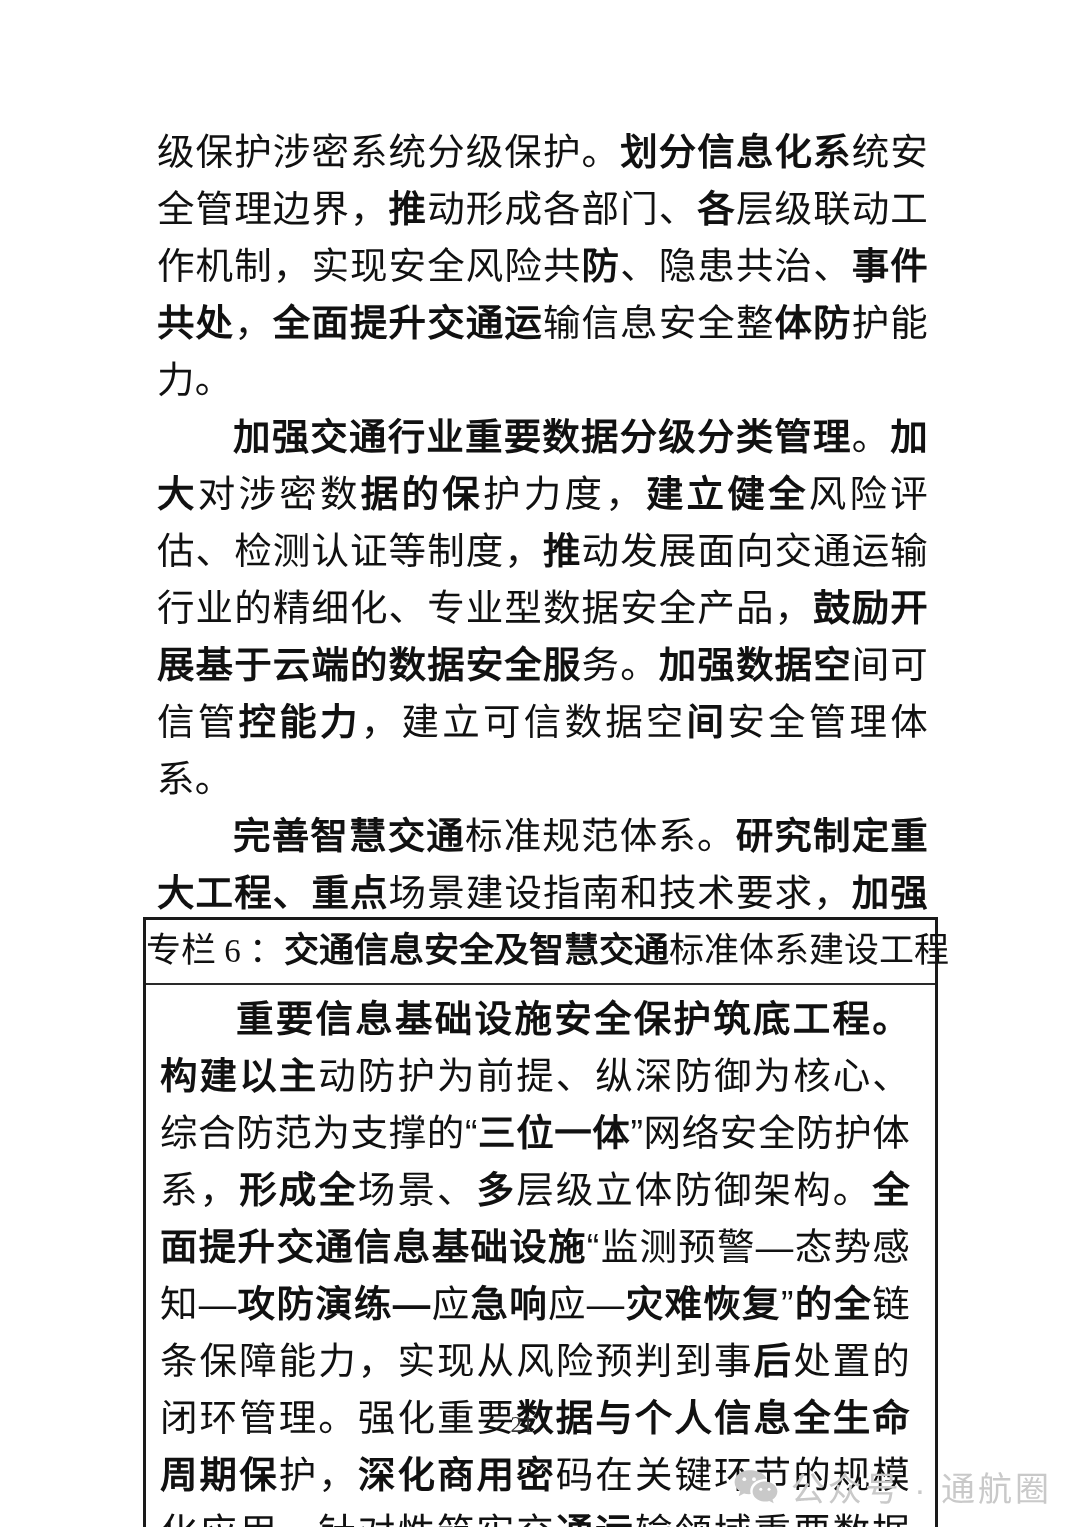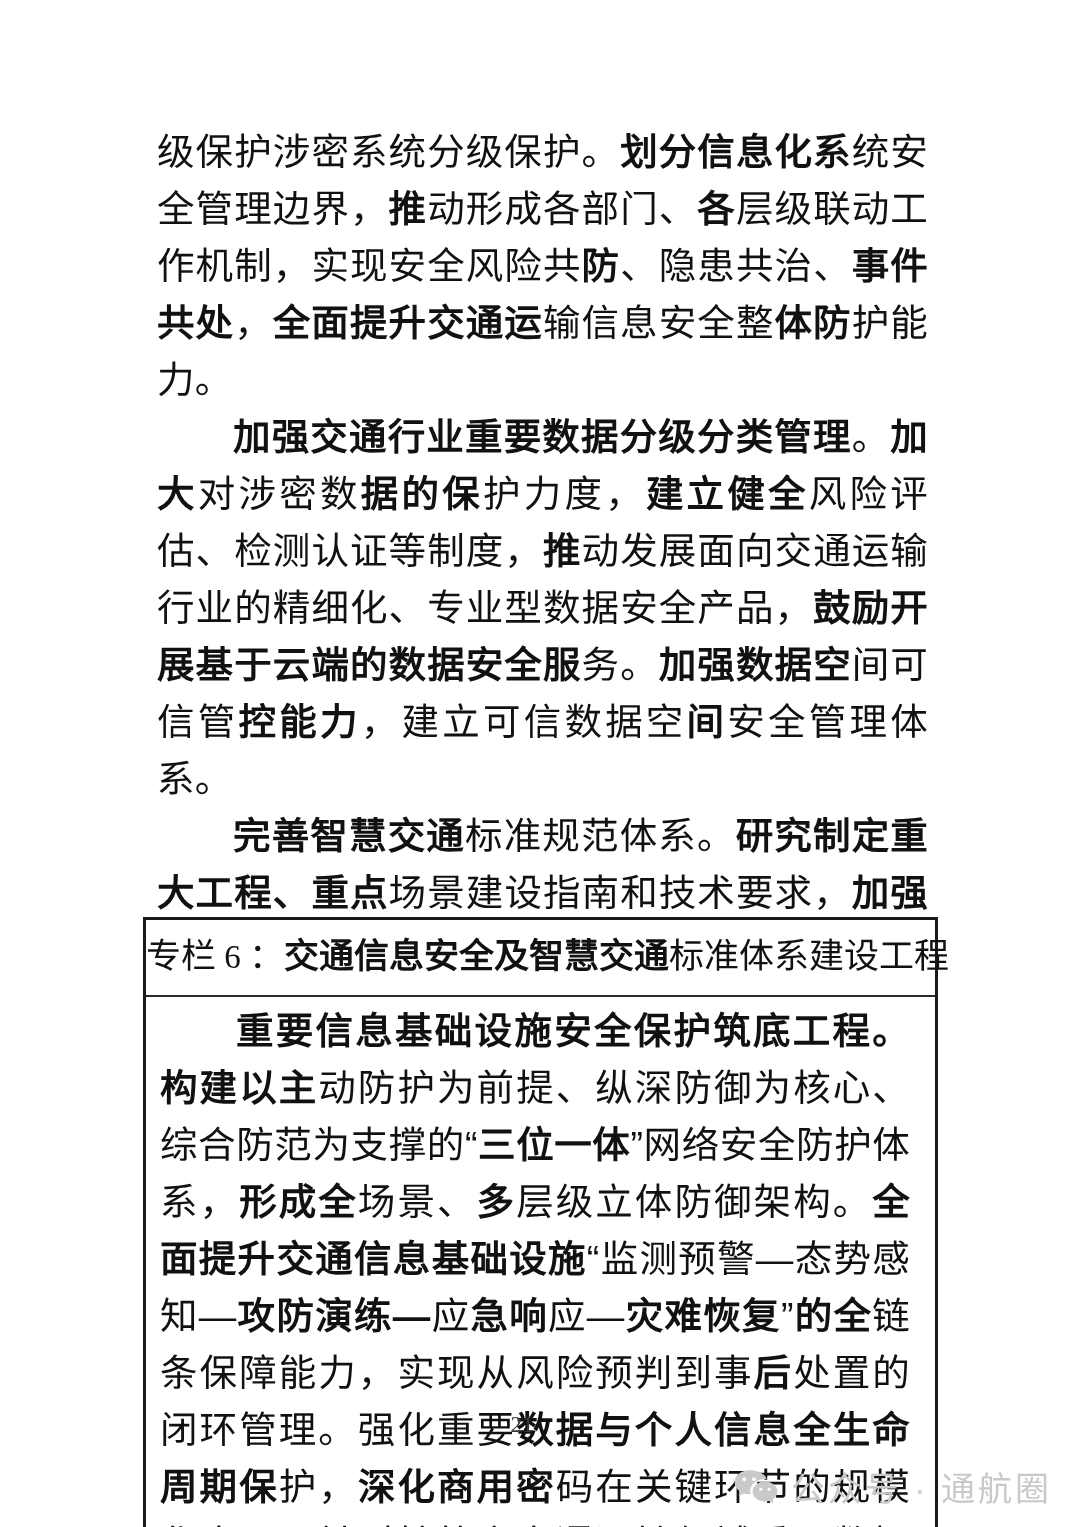--- a/index.html
+++ b/index.html
@@ -63,21 +63,21 @@
     top: 917px;
     width: 795px;
     border: 3px solid #1a1a1a;
     box-sizing: border-box;
     background: #ffffff;
   }
   #callout-title {
     border-bottom: 2px solid #2a2a2a;
     text-align: center;
     font-size: 35px;
-    line-height: 64px;
+    line-height: 51px;
     padding: 4px 0 6px 0;
     white-space: nowrap;
     color: #111111;
   }
   #callout-title .num {
     font-family: "Liberation Serif", "DejaVu Serif", serif;
     font-size: 33px;
   }
   #callout-body {
     padding: 6px 14px 6px 14px;

